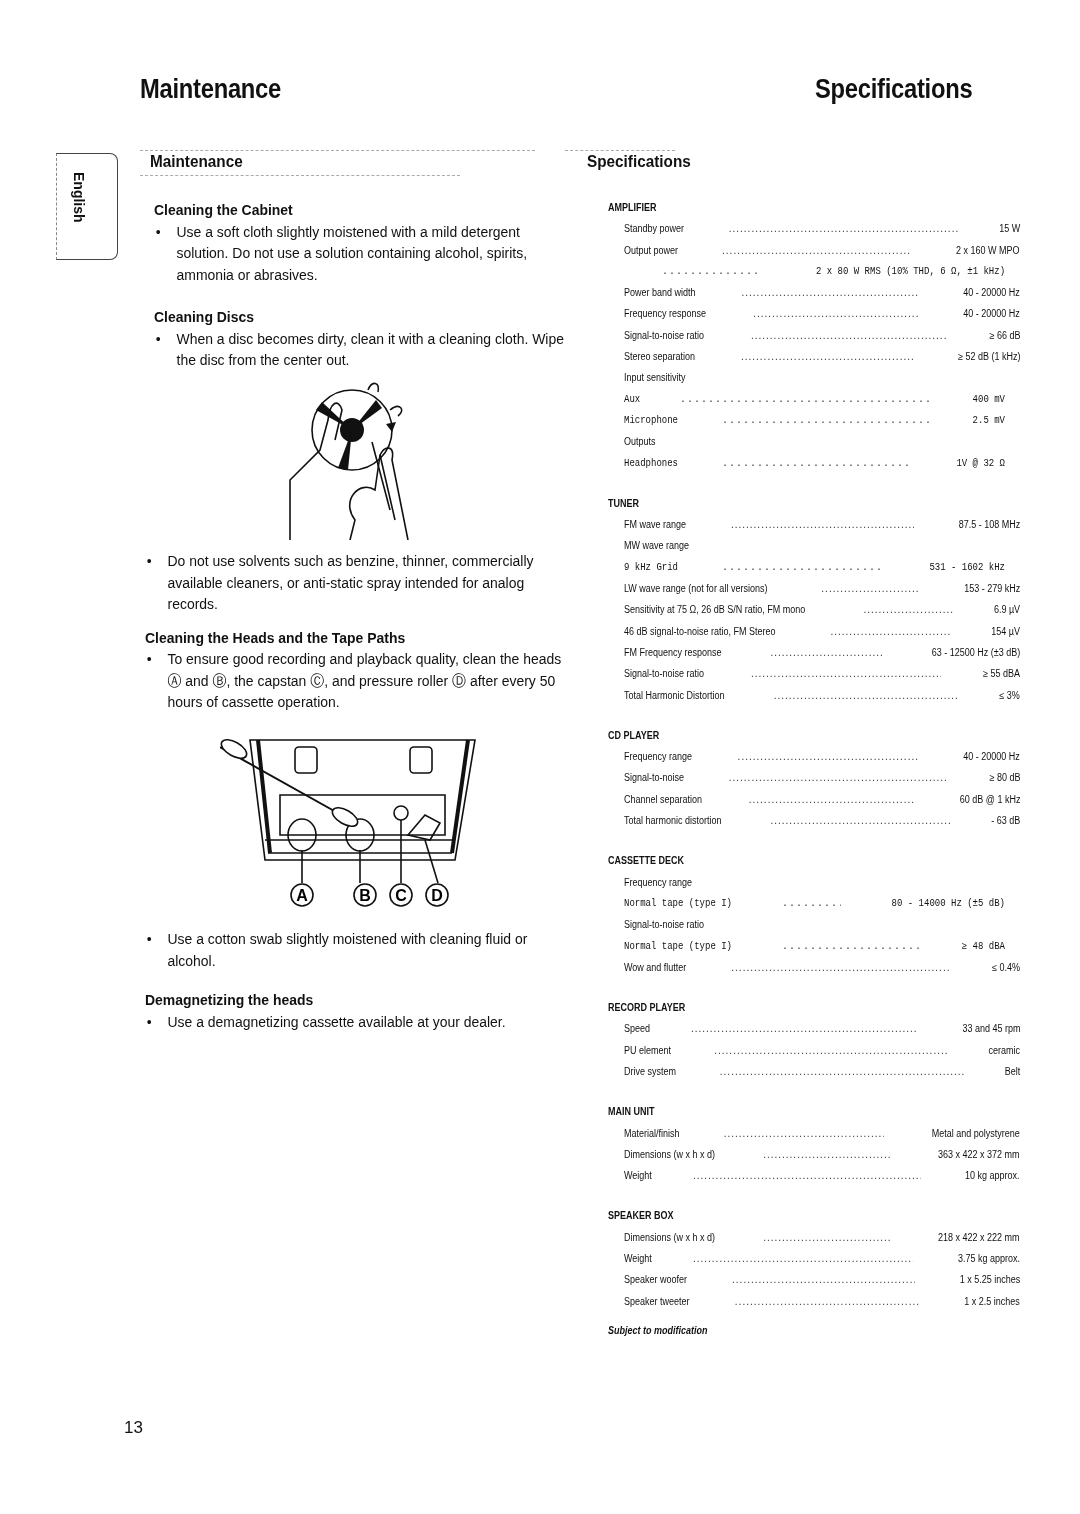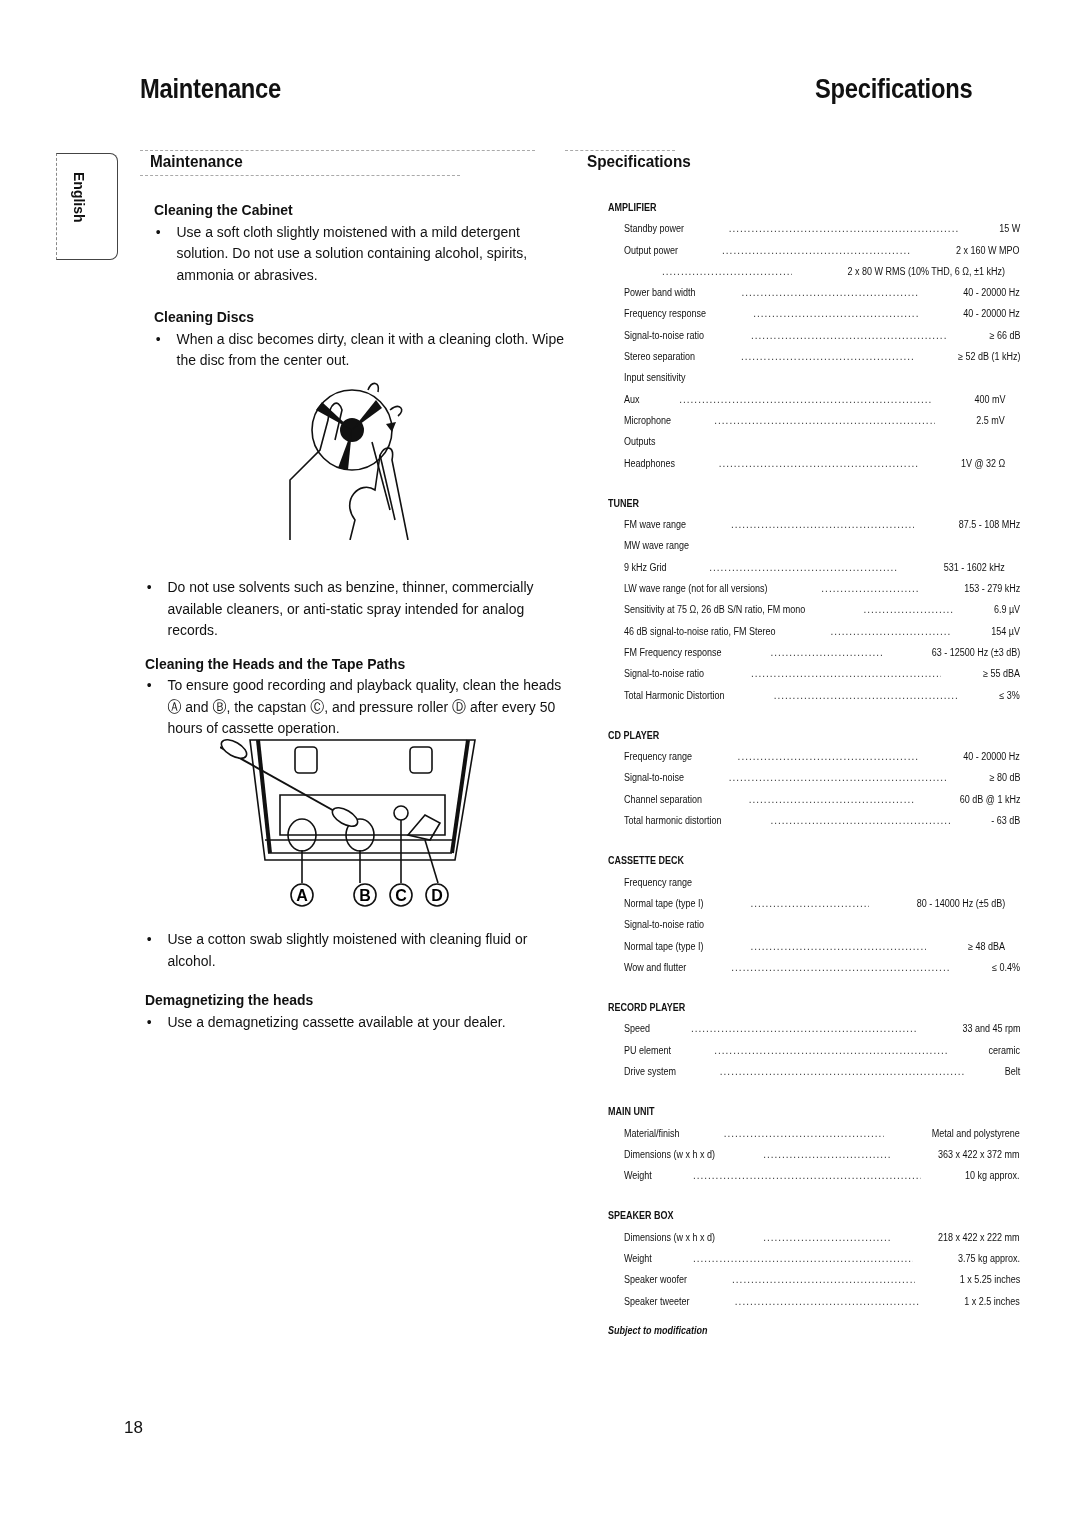--- a/index.html
+++ b/index.html
@@ -16,21 +16,21 @@
   .sec-title{position:absolute;font-weight:bold;font-size:17px;transform:scaleX(0.9);transform-origin:left top;}
   .dash{position:absolute;height:1px;border-top:1px dashed #aaa;}
   .col{position:absolute;font-size:15.5px;line-height:21.5px;}
   .col .h{font-weight:bold;transform:scaleX(0.9);transform-origin:left top;white-space:nowrap;}
   .bullet{position:relative;padding-left:25px;transform:scaleX(0.9);transform-origin:left top;width:111%;}
   .bullet:before{content:"•";position:absolute;left:2px;top:0;}
   .gap{height:21px;}
   .spec{position:absolute;left:608px;width:420px;font-size:10px;line-height:21.3px;}
   .spec .cat{font-weight:bold;margin-left:0;transform:scaleX(0.9);transform-origin:left top;white-space:nowrap;}
   .row{display:flex;align-items:baseline;margin-left:16px;width:396px;gap:36px;}
-  .row.ind{width:381px;}
+  .row.ind{width:381px;font-family:Liberation Mono, monospace;}
   .row .lb{white-space:nowrap;transform:scaleX(0.9);transform-origin:left center;}
   .row .dots{flex:1;overflow:hidden;white-space:nowrap;margin:0 2px;letter-spacing:1px;color:#333;}
   .row .dots:after{content:"................................................................................................................................................";}
   .row .val{white-space:nowrap;transform:scaleX(0.9);transform-origin:right center;}
   .row.plain .dots:after{content:"";}
   .catgap{height:19px;}
   .note{font-weight:bold;font-style:italic;margin-top:8px;transform:scaleX(0.9);transform-origin:left top;}
   .illus{position:absolute;}
   .pagenum{position:absolute;left:124px;top:1418px;font-size:17px;}
 </style>
@@ -68,21 +68,21 @@
   </g>
   <g fill="#111">
     <circle cx="72" cy="50" r="12"></circle>
     <path d="M72 50 L36 30 L42 22 Z"></path>
     <path d="M72 50 L96 20 L102 28 Z"></path>
     <path d="M72 50 L68 90 L58 88 Z"></path>
     <path d="M106 44 L116 42 L112 52 Z"></path>
   </g>
 </svg>
 
-<div class="col" style="left:145px;top:550px;width:395px;margin-top:26px;">
+<div class="col" style="left:145px;top:550px;width:395px;">
   <div class="bullet">Do not use solvents such as benzine, thinner, commercially available cleaners, or anti-static spray intended for analog records.</div>
   <div class="gap" style="height:12px"></div>
   <div class="h">Cleaning the Heads and the Tape Paths</div>
   <div class="bullet">To ensure good recording and playback quality, clean the heads Ⓐ and Ⓑ, the capstan Ⓒ, and pressure roller Ⓓ after every 50 hours of cassette operation.</div>
 </div>
 
 <svg class="illus" style="left:220px;top:735px;" width="260" height="175" viewBox="0 0 260 175">
   <g fill="none" stroke="#111" stroke-width="1.6">
     <path d="M30 5 L255 5 L235 125 L45 125 Z"></path>
     <path d="M38 5 L50 118" stroke-width="4"></path>
@@ -345,13 +345,13 @@
       <span class="val">1 x 5.25 inches</span>
     </div>
     <div class="row">
       <span class="lb">Speaker tweeter</span>
       <span class="dots"></span>
       <span class="val">1 x 2.5 inches</span>
     </div>
     <div class="note">Subject to modification</div>
   </div>
 
-<div class="pagenum">18</div>
+<div class="pagenum">13</div>
 
 </body></html>

